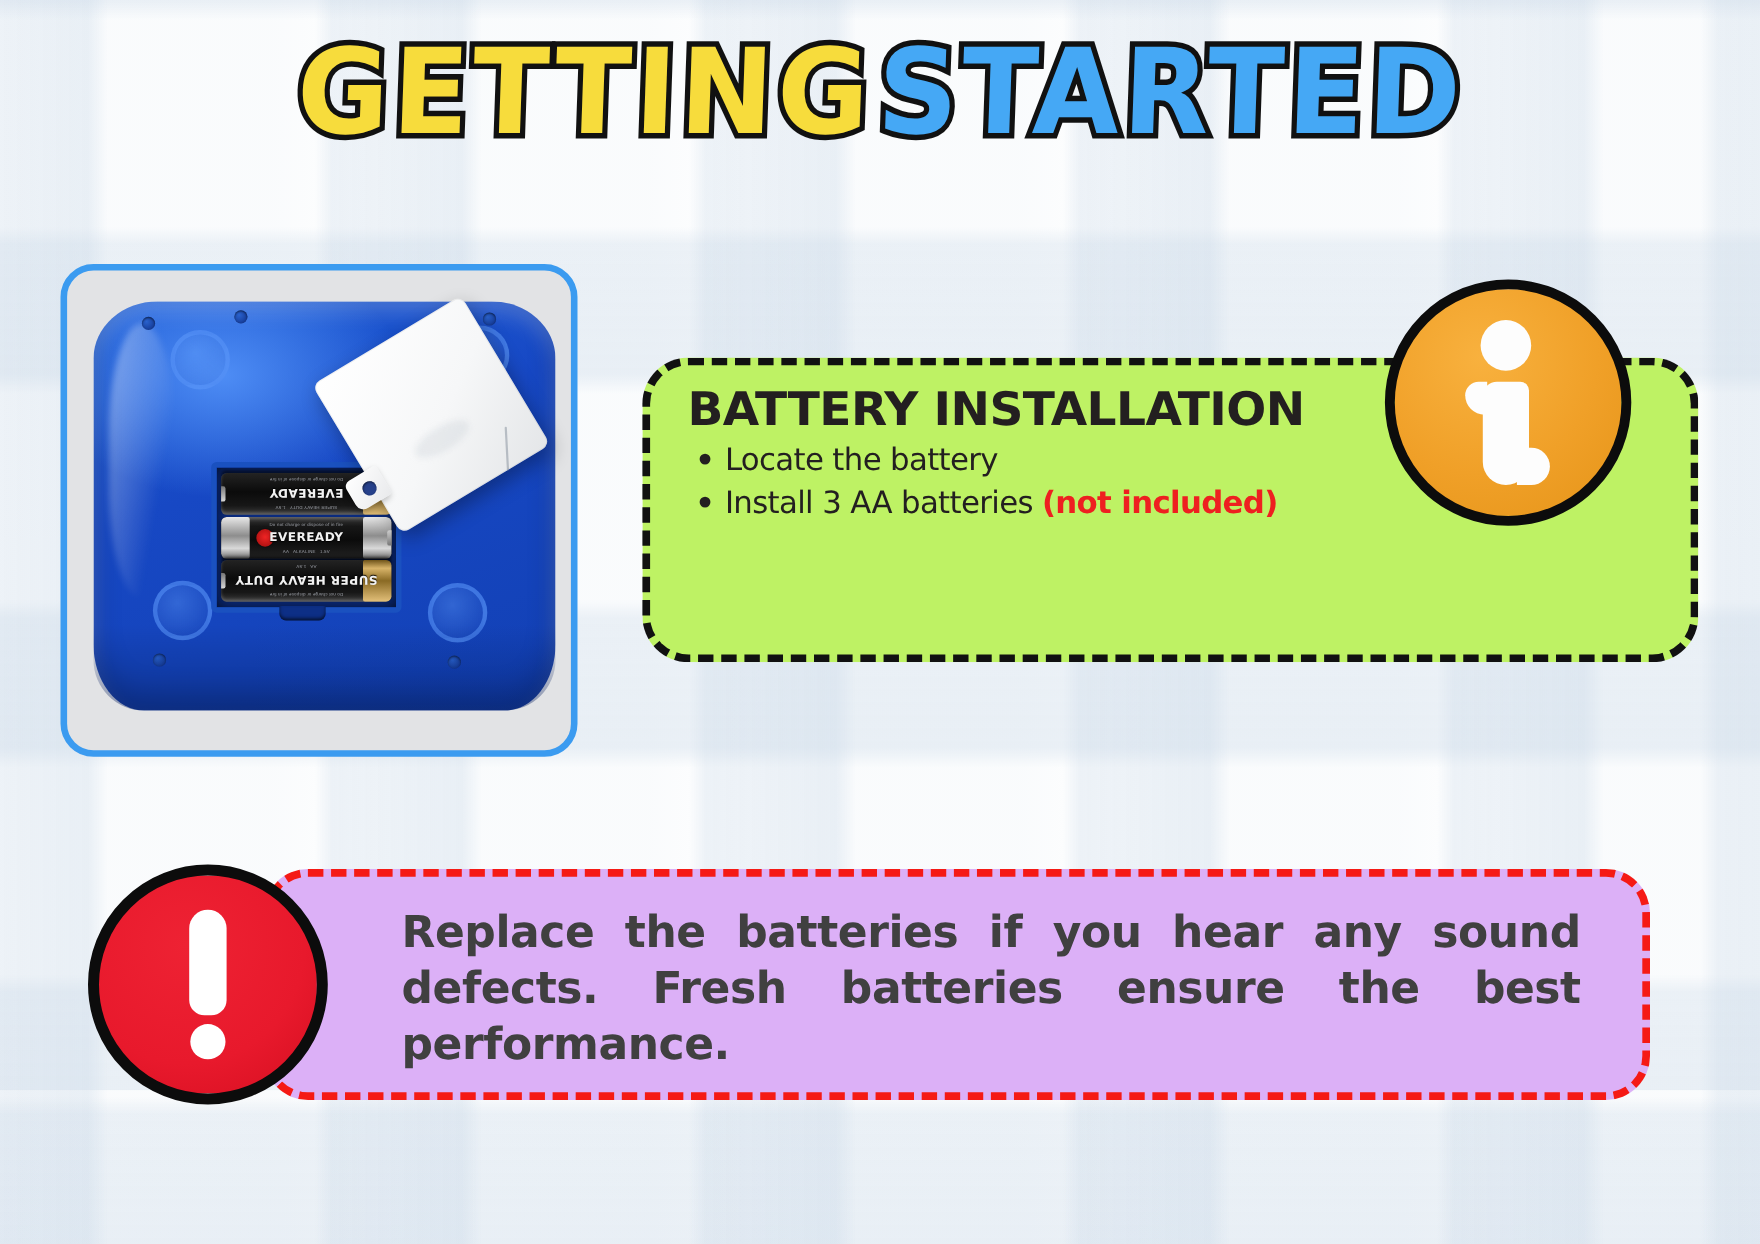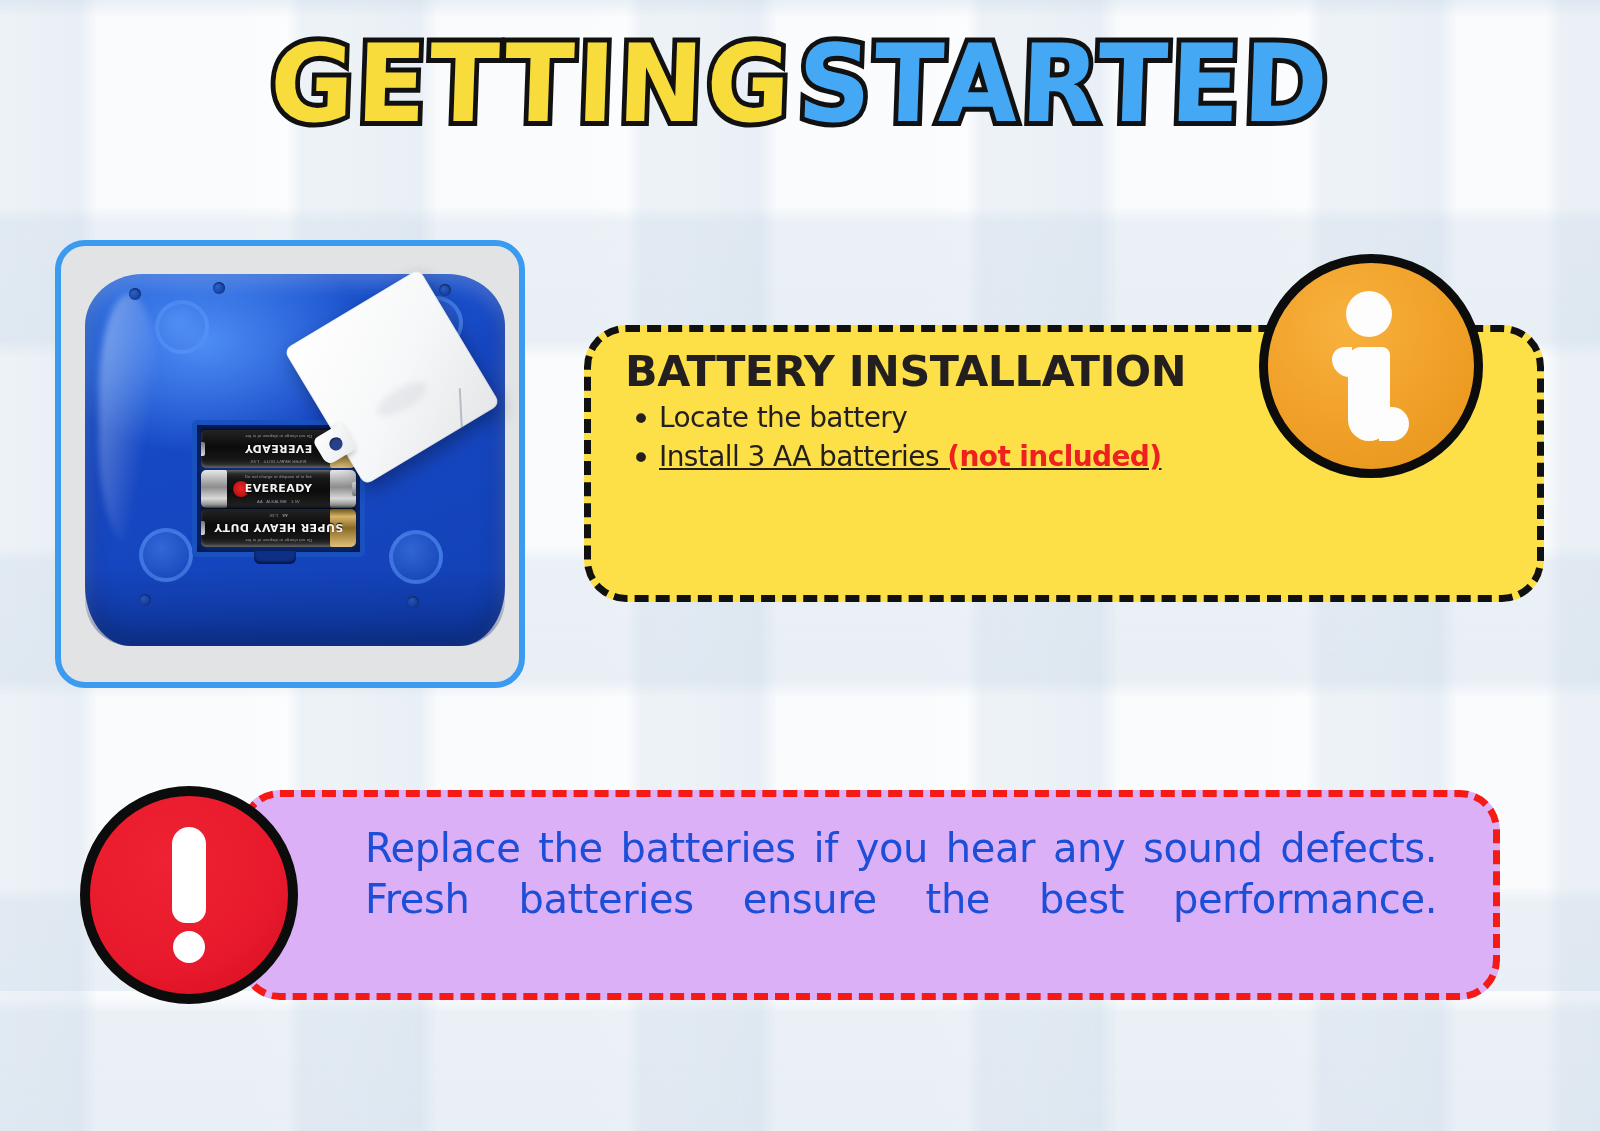--- a/index.html
+++ b/index.html
@@ -261,21 +261,21 @@
     box-shadow: inset 0 -2px 3px rgba(0,0,0,.6);
   }
 
   
   #yellow-card {
     position: absolute;
     left: 584px;
     top: 325px;
     width: 960px;
     height: 277px;
-    background: #fde047;
+    background: #bef264;
     border: 7px dashed #111111;
     border-radius: 42px;
     padding: 18px 34px 14px 34px;
   }
   #yellow-card-title {
     font-family: "DejaVu Sans", sans-serif;
     font-size: 42px;
     font-weight: bold;
     color: #231F20;
     letter-spacing: -0.5px;
@@ -290,21 +290,21 @@
   #yellow-list li {
     position: relative;
     padding-left: 34px;
     font-family: "DejaVu Sans", sans-serif;
     font-size: 28px;
     font-weight: 500;
     color: #231F20;
     line-height: 1.17;
     letter-spacing: -0.6px;
   }
-  #yellow-list li + li { margin-top: 6px; text-decoration: underline; }
+  #yellow-list li + li { margin-top: 6px; }
   #yellow-list li::before {
     content: "•";
     position: absolute;
     left: 6px;
     top: -2px;
     font-size: 34px;
     line-height: 1.17;
   }
   .bullet-line-2 { display: block; }
   .note-red { color: #EE2020; font-weight: 600; }
@@ -367,22 +367,22 @@
     width: 1260px;
     height: 210px;
     background: #DCB0F7;
     border: 7px dashed #F51A15;
     border-radius: 40px;
     padding: 26px 56px 20px 118px;
   }
   #purple-text {
     font-family: "DejaVu Sans", sans-serif;
     font-size: 40px;
-    font-weight: 400;
-    color: #1d4ed8;
+    font-weight: 700;
+    color: #404040;
     line-height: 1.28;
     text-align: justify;
     letter-spacing: -0.4px;
   }
   #purple-text::after {
     content: "";
     display: inline-block;
     width: 100%;
   }
 

